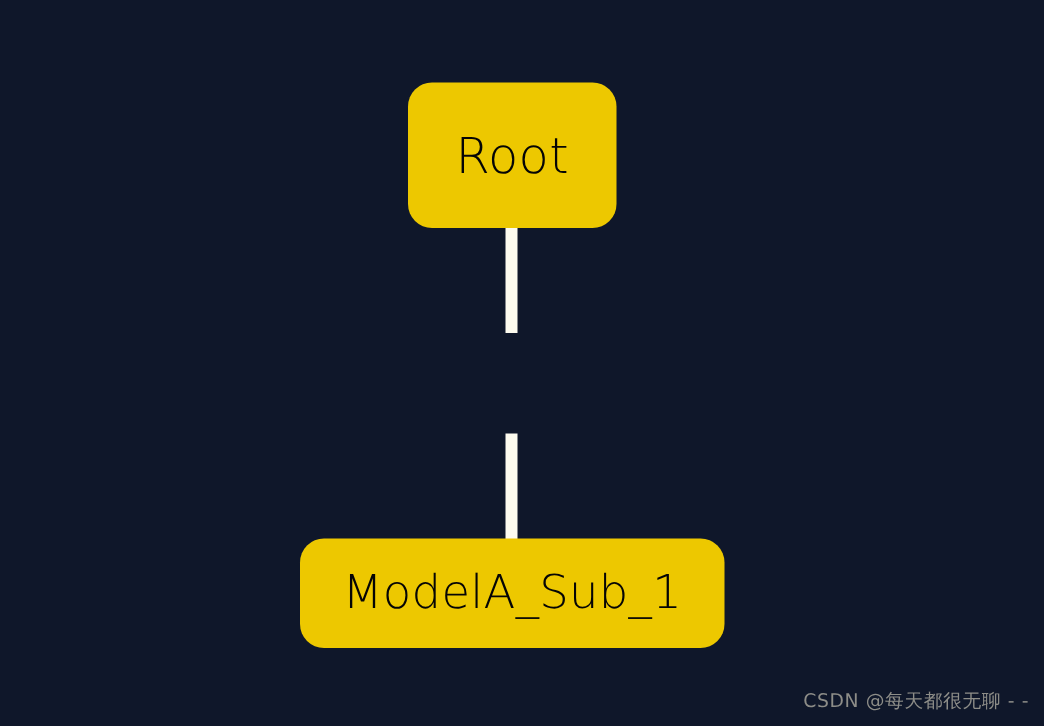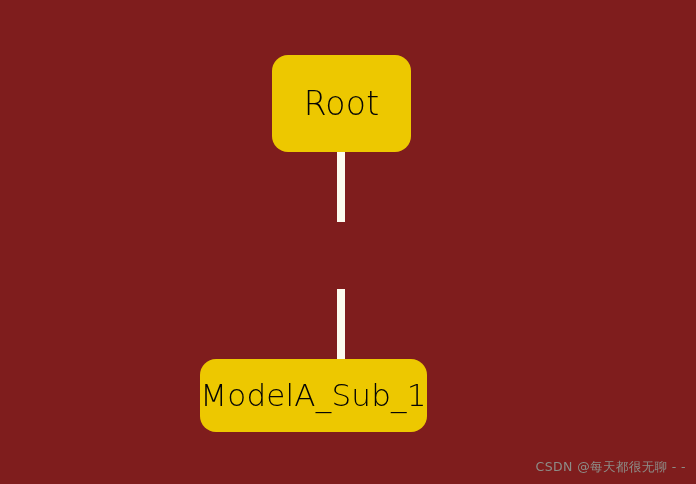--- a/index.html
+++ b/index.html
@@ -10,21 +10,21 @@
   body {
     width: 696px;
     height: 484px;
     overflow: hidden;
     font-family: "DejaVu Sans", "Liberation Sans", sans-serif;
   }
   #canvas {
     position: relative;
     width: 696px;
     height: 484px;
-    background: #7f1d1d;
+    background: #0f172a;
     overflow: hidden;
   }
   .edge {
     position: absolute;
     background: #fdfbef;
   }
   .node {
     position: absolute;
     background: #edc800;
     border-radius: 16px;
@@ -51,21 +51,21 @@
   #node-modela {
     left: 261px;
     top: 219px;
     width: 161px;
     height: 73px;
   }
   #node-modela .node-label { font-size: 31px; }
   #node-modela-sub-1 {
     left: 200px;
     top: 359px;
-    width: 227px;
+    width: 283px;
     height: 73px;
   }
   #node-modela-sub-1 .node-label { font-size: 31px; }
   #edge-root-modela {
     left: 337px;
     top: 149px;
     width: 8px;
     height: 73px;
   }
   #edge-modela-sub1 {

